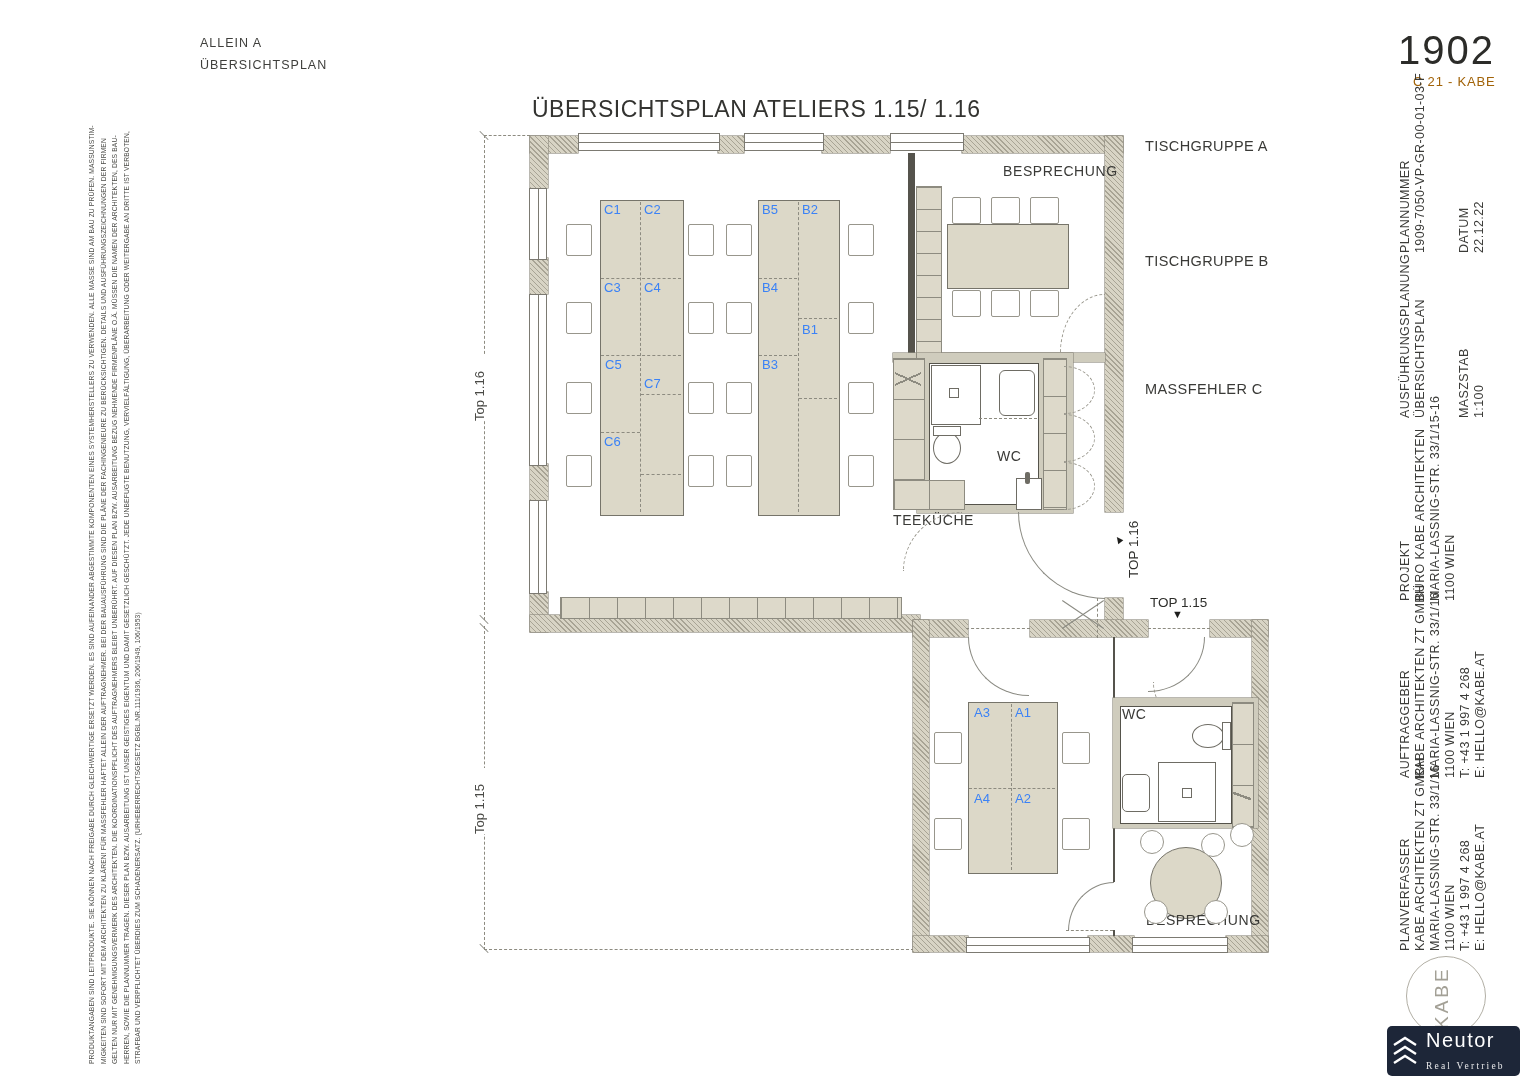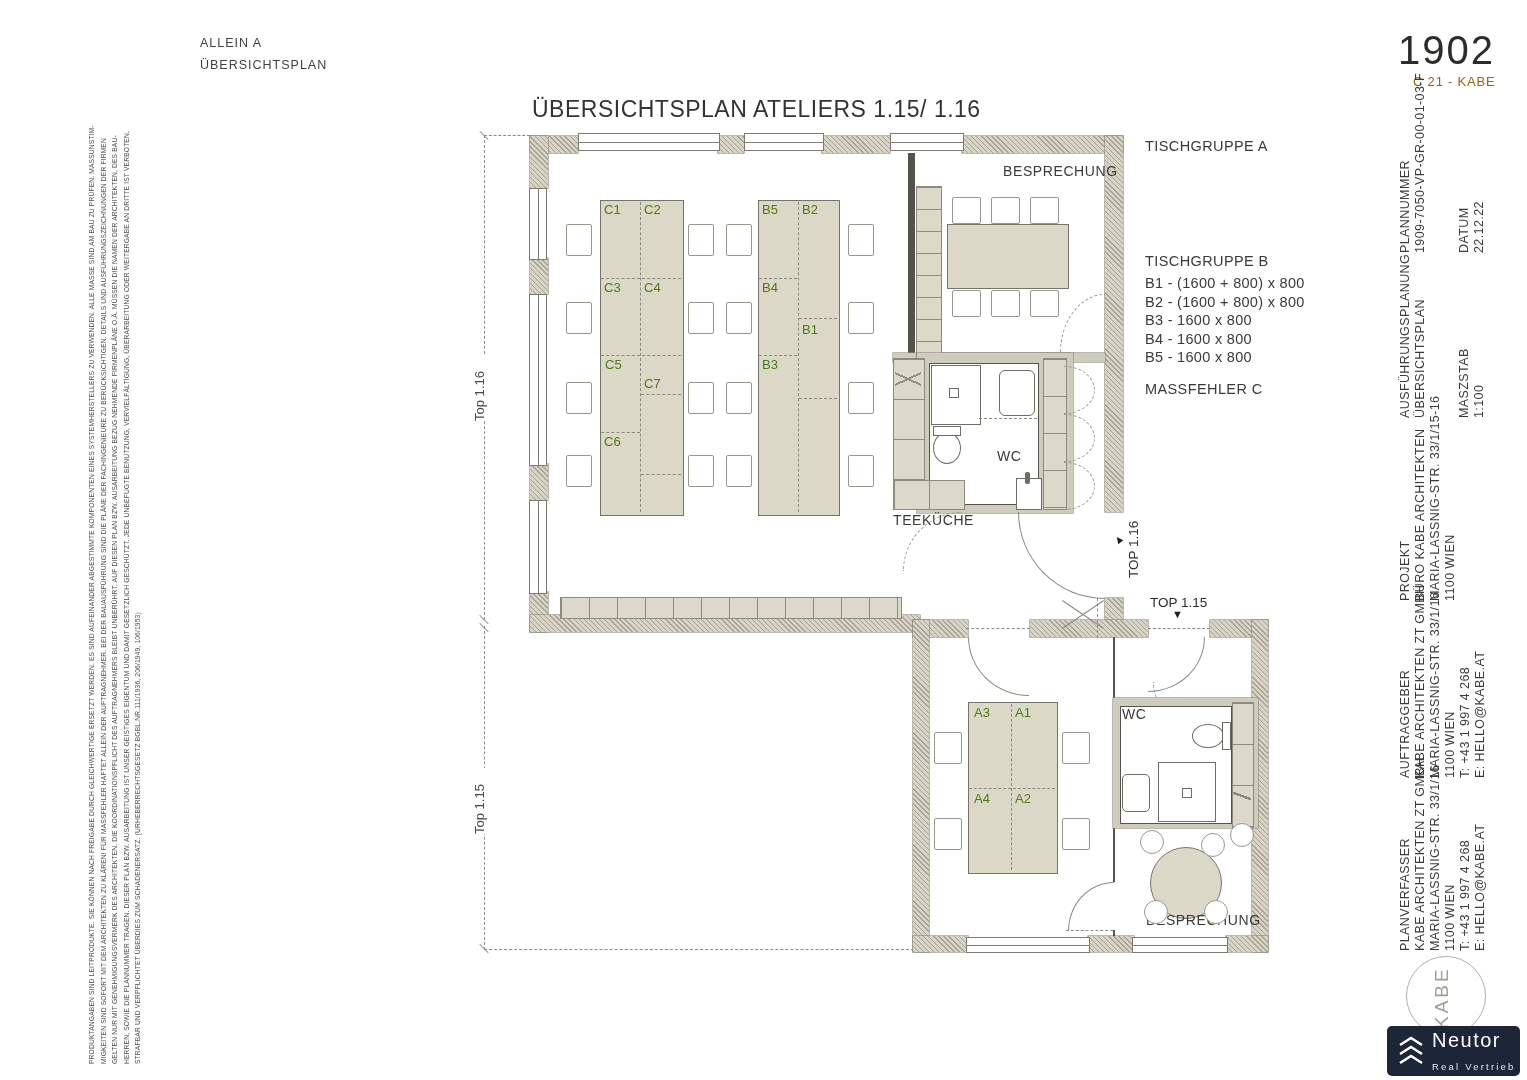--- a/index.html
+++ b/index.html
@@ -21,21 +21,21 @@
   .strip-v{position:absolute;border:1px solid #8d8b80;
         background:repeating-linear-gradient(to bottom,#8d8b80 0 1px,#ddd9ca 1px var(--cell,22px));}
   .strip-h{position:absolute;border:1px solid #8d8b80;
         background:repeating-linear-gradient(to right,#8d8b80 0 1px,#ddd9ca 1px var(--cell,28px));}
   .dark{position:absolute;background:#55534c;}
   .fix{position:absolute;background:#fff;border:1px solid #6e6c64;}
   .dashH{position:absolute;border-top:1px dashed #8d8b80;}
   .dashV{position:absolute;border-left:1px dashed #8d8b80;}
   .arc{position:absolute;border:0 solid #8a8a82;}
   .arcD{position:absolute;border:0 dashed #9a988e;}
-  .lbl{position:absolute;font-size:13px;color:#4d7c0f;letter-spacing:.2px;white-space:nowrap;}
+  .lbl{position:absolute;font-size:13px;color:#3b82f6;letter-spacing:.2px;white-space:nowrap;}
   .room{position:absolute;font-size:14px;color:#3a3a37;letter-spacing:.6px;white-space:nowrap;}
   .vtext{position:absolute;writing-mode:vertical-rl;transform:rotate(180deg);white-space:nowrap;}
   .vblock{position:absolute;writing-mode:vertical-rl;transform:rotate(180deg);
           font-size:12.5px;line-height:15px;letter-spacing:.4px;color:#3b3b38;white-space:nowrap;}
   .vblock div{display:block;}
   .legendTitle{font-size:14.5px;letter-spacing:.4px;color:#3a3a37;}
   .legendItem{font-size:14.5px;line-height:18.6px;letter-spacing:.3px;color:#3a3a37;white-space:nowrap;}
   .tick{position:absolute;width:12px;border-top:1px solid #8a8a82;transform:rotate(45deg);}
   .xline{position:absolute;height:1px;background:#8a8a82;transform-origin:center;}
 </style>
@@ -200,27 +200,20 @@
 <div class="abs" style="left:1233px;top:768px;width:18px;height:56px;background:linear-gradient(200deg,transparent 48%,#8d8b80 48% 52%,transparent 52%);"></div>
 
 <div class="tbl round" style="left:1150px;top:847px;width:70px;height:70px;"></div>
 <div class="room" style="left:1146px;top:912px;">BESPRECHUNG</div>
 
 <div class="abs" style="left:1145px;top:138px;">
   <div class="legendTitle">TISCHGRUPPE A</div>
 </div>
 <div class="abs" style="left:1145px;top:253px;">
   <div class="legendTitle">TISCHGRUPPE B</div>
-  <div style="margin-top:5px;">
-    <div class="legendItem">B1 - (1600 + 800) x 800</div>
-    <div class="legendItem">B2 - (1600 + 800) x 800</div>
-    <div class="legendItem">B3 - 1600 x 800</div>
-    <div class="legendItem">B4 - 1600 x 800</div>
-    <div class="legendItem">B5 - 1600 x 800</div>
-  </div>
 </div>
 <div class="abs" style="left:1145px;top:381px;">
   <div class="legendTitle">MASSFEHLER C</div>
 </div>
 
 <div class="abs" style="left:1398px;top:28px;font-size:40px;letter-spacing:2px;color:#2c2c29;">1902</div>
 <div class="abs" style="left:1413px;top:74px;font-size:13px;letter-spacing:.8px;color:#a16207;">C 21 - KABE</div>
 
 <div class="vblock" style="left:1398px;top:95px;height:158px;">
   <div>PLANNUMMER</div>
@@ -258,31 +251,31 @@
   <div>MARIA-LASSNIG-STR. 33/1/16</div>
   <div>1100 WIEN</div>
   <div>T: +43 1 997 4 268</div>
   <div>E: HELLO@KABE.AT</div>
 </div>
 
 <div class="abs" style="left:1406px;top:956px;width:78px;height:78px;border:1px solid #b2afa5;border-radius:50%;z-index:1;">
   <span class="vtext" style="left:24px;top:6px;height:66px;font-size:19px;letter-spacing:3px;color:#a3a096;">KABE</span>
 </div>
 
-<div class="abs" style="left:1387px;top:1026px;width:133px;height:50px;background:#1d2638;border-radius:5px;z-index:2;display:flex;align-items:center;padding-left:10px;box-sizing:border-box;">
+<div class="abs" style="left:1387px;top:1026px;width:133px;height:50px;background:#1d2638;border-radius:5px;z-index:2;display:flex;align-items:center;padding-left:4px;box-sizing:border-box;">
   <span style="display:inline-block;width:28px;height:32px;">
     <svg width="28" height="32" viewBox="0 0 28 32">
       <polyline points="3,10 14,3 25,10" fill="none" stroke="#ffffff" stroke-width="2.4"></polyline>
       <polyline points="3,19 14,12 25,19" fill="none" stroke="#ffffff" stroke-width="2.4"></polyline>
       <polyline points="3,28 14,21 25,28" fill="none" stroke="#ffffff" stroke-width="2.4"></polyline>
     </svg>
   </span>
   <span style="display:inline-block;margin-left:7px;line-height:1;">
     <span style="display:block;color:#fff;font-size:20px;letter-spacing:1.5px;">Neutor</span>
-    <span style="display:block;color:#e8e8ea;font-size:9.5px;letter-spacing:2.2px;margin-top:12px;text-align:right;">Real Vertrieb</span>
+    <span style="display:block;color:#e8e8ea;font-size:9.5px;letter-spacing:2.2px;margin-top:12px;text-align:right;font-family:Liberation Serif, serif;">Real Vertrieb</span>
   </span>
 </div>
 
 <div class="chair" style="left: 566px; top: 224px; width: 24px; height: 30px;"></div>
 <div class="chair" style="left: 566px; top: 302px; width: 24px; height: 30px;"></div>
 <div class="chair" style="left: 566px; top: 382px; width: 24px; height: 30px;"></div>
 <div class="chair" style="left: 566px; top: 455px; width: 24px; height: 30px;"></div>
 <div class="chair" style="left: 688px; top: 224px; width: 24px; height: 30px;"></div>
 <div class="chair" style="left: 688px; top: 302px; width: 24px; height: 30px;"></div>
 <div class="chair" style="left: 688px; top: 382px; width: 24px; height: 30px;"></div>

